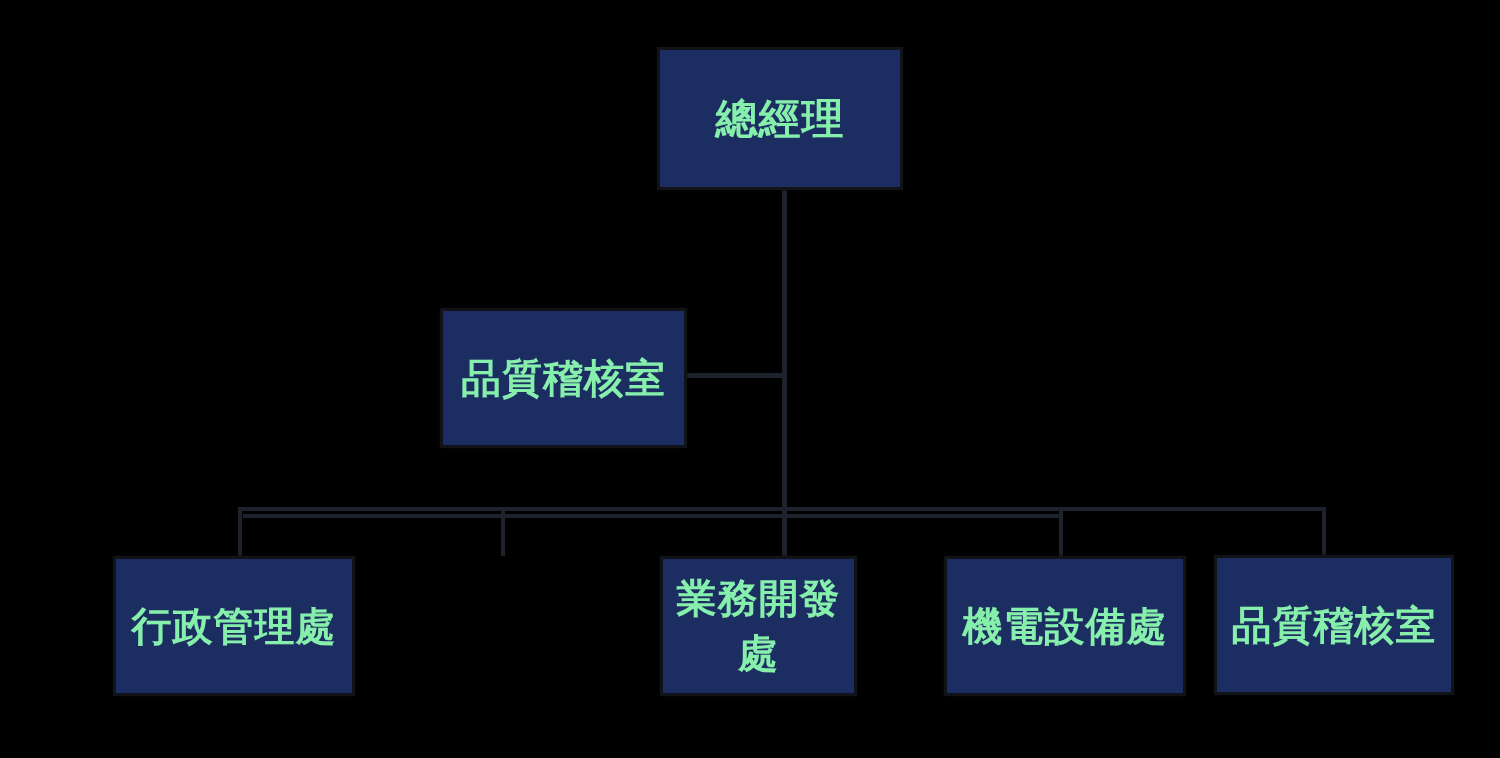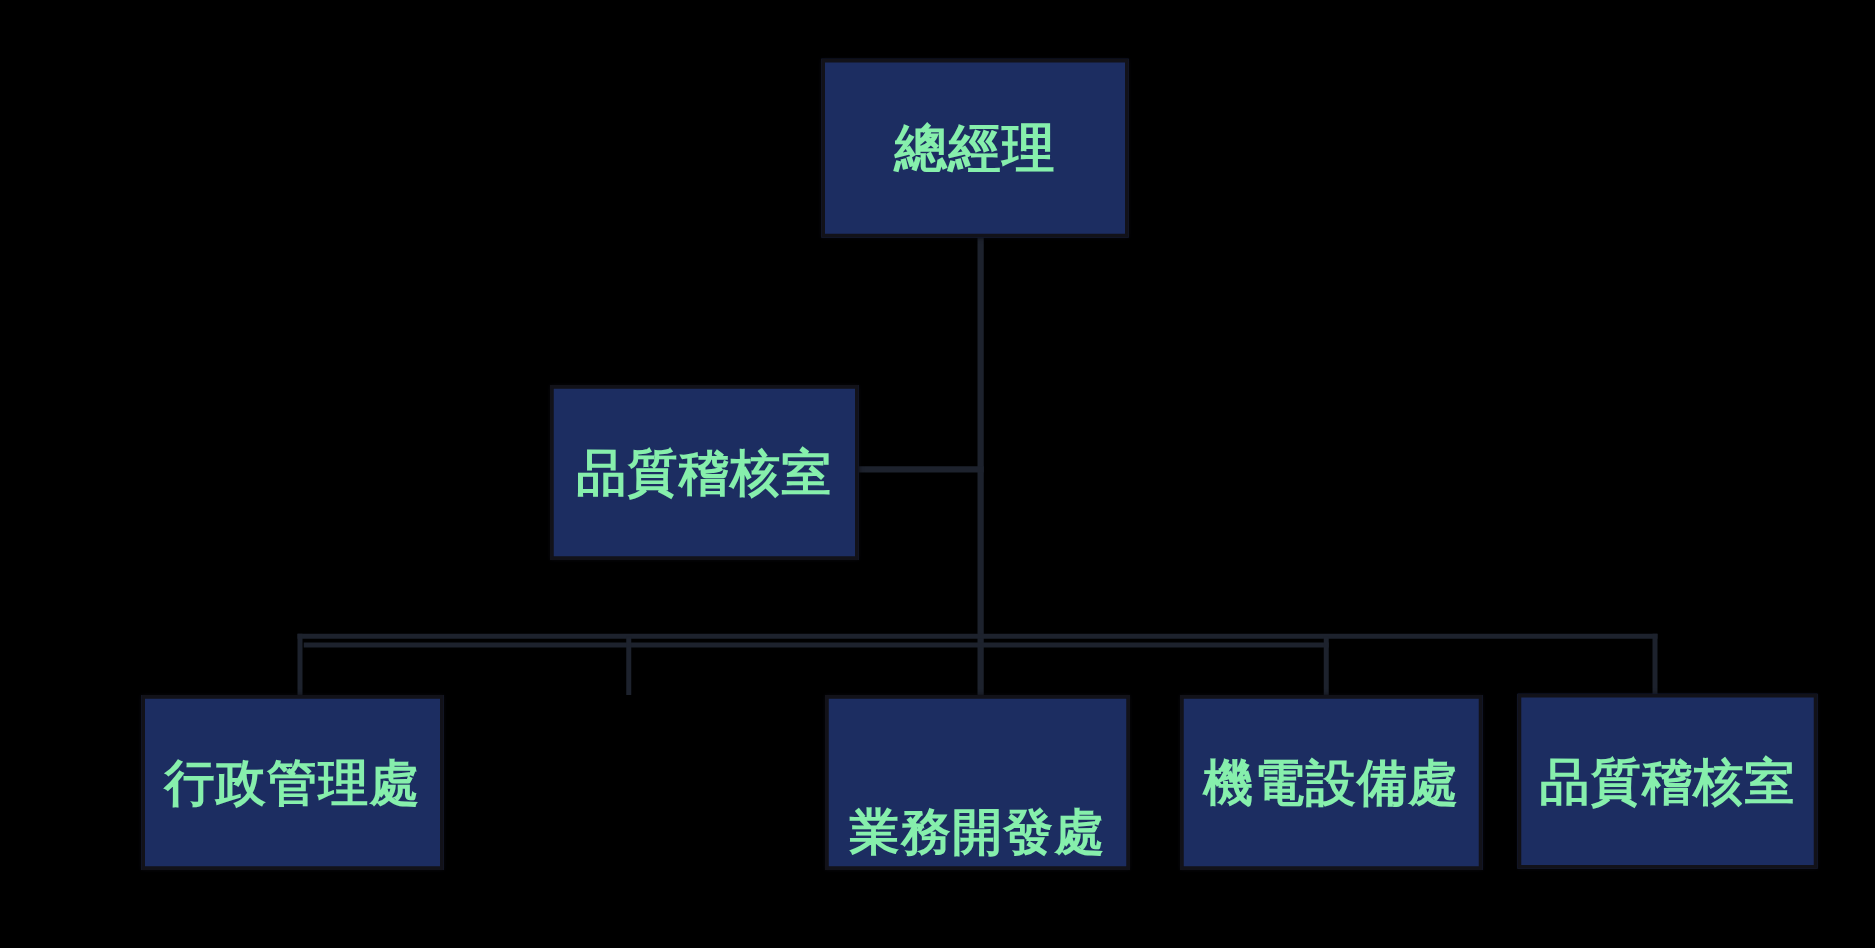--- a/index.html
+++ b/index.html
@@ -41,21 +41,21 @@
     font-weight: bold;
     font-size: 40px;
     letter-spacing: 1px;
     text-align: center;
     box-shadow: 0 0 3px rgba(10,10,15,0.9);
   }
   #node-gm    { left: 657px;  top: 47px;  width: 246px; height: 143px; font-size: 42px; }
   #node-qa    { left: 440px;  top: 308px; width: 247px; height: 140px; }
   #node-admin { left: 113px;  top: 556px; width: 242px; height: 140px; align-items: center; }
   #node-hr    { left: 380px;  top: 556px; width: 252px; height: 140px; }
-  #node-biz   { left: 660px;  top: 556px; width: 244px; height: 140px; align-items: flex-end; }
+  #node-biz   { left: 660px;  top: 556px; width: 197px; height: 140px; }
   #node-mech  { left: 944px;  top: 556px; width: 242px; height: 140px; }
   #node-proj  { left: 1214px; top: 555px; width: 240px; height: 140px; }
 </style>
 </head>
 <body>
 
 <div class="stage">
 
   <div class="line" id="line-trunk"></div>
   <div class="line" id="line-qa"></div>

